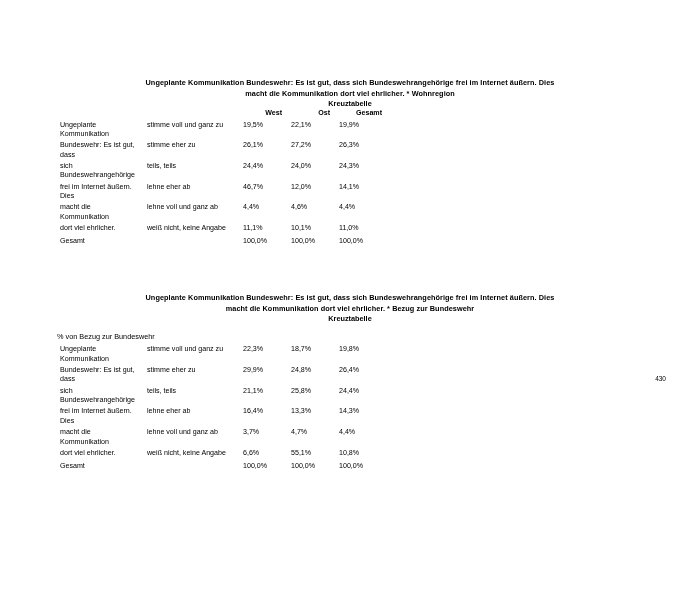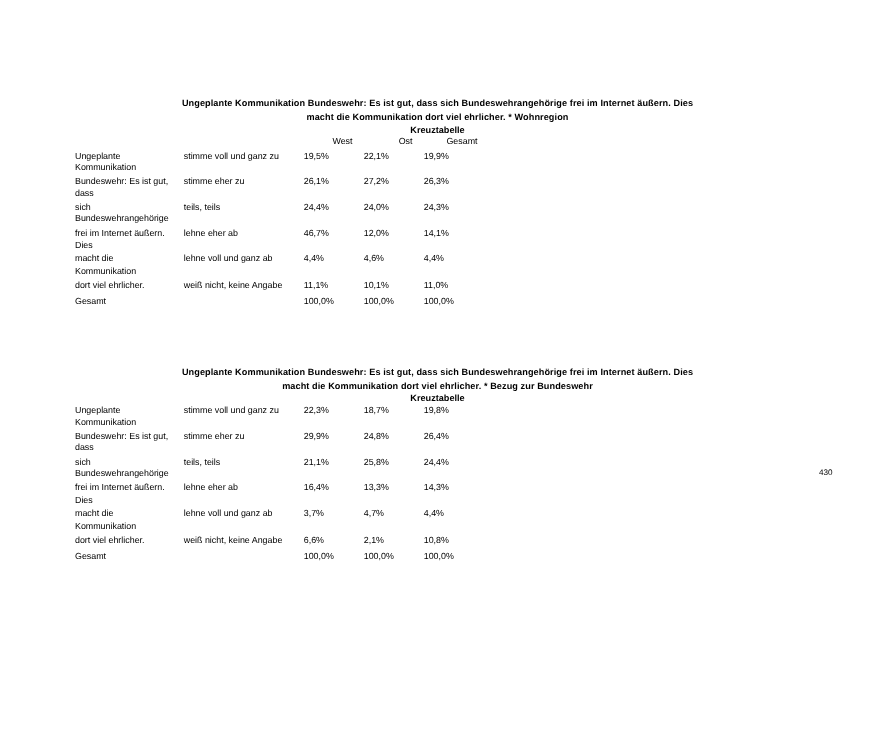--- a/index.html
+++ b/index.html
@@ -78,21 +78,21 @@
 
   .grp-head th.grp-span {
     text-align: center;
     border-bottom: 1px solid #000;
   }
   .vline-left { border-left: 1px solid #000; }
 
   .sub-head th {
     text-align: left;
   }
-  .sub-head th.num { text-align: right; }
+  .sub-head th.num { text-align: right; font-weight: bold; }
 
   .rowlabel-cell {
     border-right: 1px solid #000;
   }
   .cat-cell {
     border-right: 0;
   }
 
   .body-row td {
     height: 11px;
@@ -185,20 +185,21 @@
           <td class="num">100,0%</td>
           <td class="num vline-left">100,0%</td>
         </tr>
       </tbody>
     </table>
   </div>
 
   <div class="block block-2">
     <div class="tbl-title">Ungeplante Kommunikation Bundeswehr: Es ist gut, dass sich Bundeswehrangehörige frei im Internet äußern. Dies macht die Kommunikation dort viel ehrlicher. * Bezug zur Bundeswehr</div>
     <div class="tbl-subtitle">Kreuztabelle</div>
+    <div class="tbl-caption">% von Bezug zur Bundeswehr</div>
 
     <table class="xtab">
       <colgroup>
         <col class="c-rowlab">
           <col class="c-cat">
           <col class="c-v1">
           <col class="c-v2">
           <col class="c-v3">
       </colgroup>
       <thead>
@@ -236,21 +237,21 @@
           <td class="rowlabel-cell">macht die Kommunikation</td>
           <td class="cat-cell">lehne voll und ganz ab</td>
           <td class="num vline-left">3,7%</td>
           <td class="num">4,7%</td>
           <td class="num vline-left">4,4%</td>
         </tr>
         <tr class="body-row">
           <td class="rowlabel-cell">dort viel ehrlicher.</td>
           <td class="cat-cell">weiß nicht, keine Angabe</td>
           <td class="num vline-left">6,6%</td>
-          <td class="num">2,1%</td>
+          <td class="num">55,1%</td>
           <td class="num vline-left">10,8%</td>
         </tr>
         <tr class="body-row gesamt-row bot-line">
           <td class="rowlabel-cell">Gesamt</td>
           <td class="cat-cell"></td>
           <td class="num vline-left">100,0%</td>
           <td class="num">100,0%</td>
           <td class="num vline-left">100,0%</td>
         </tr>
       </tbody>

